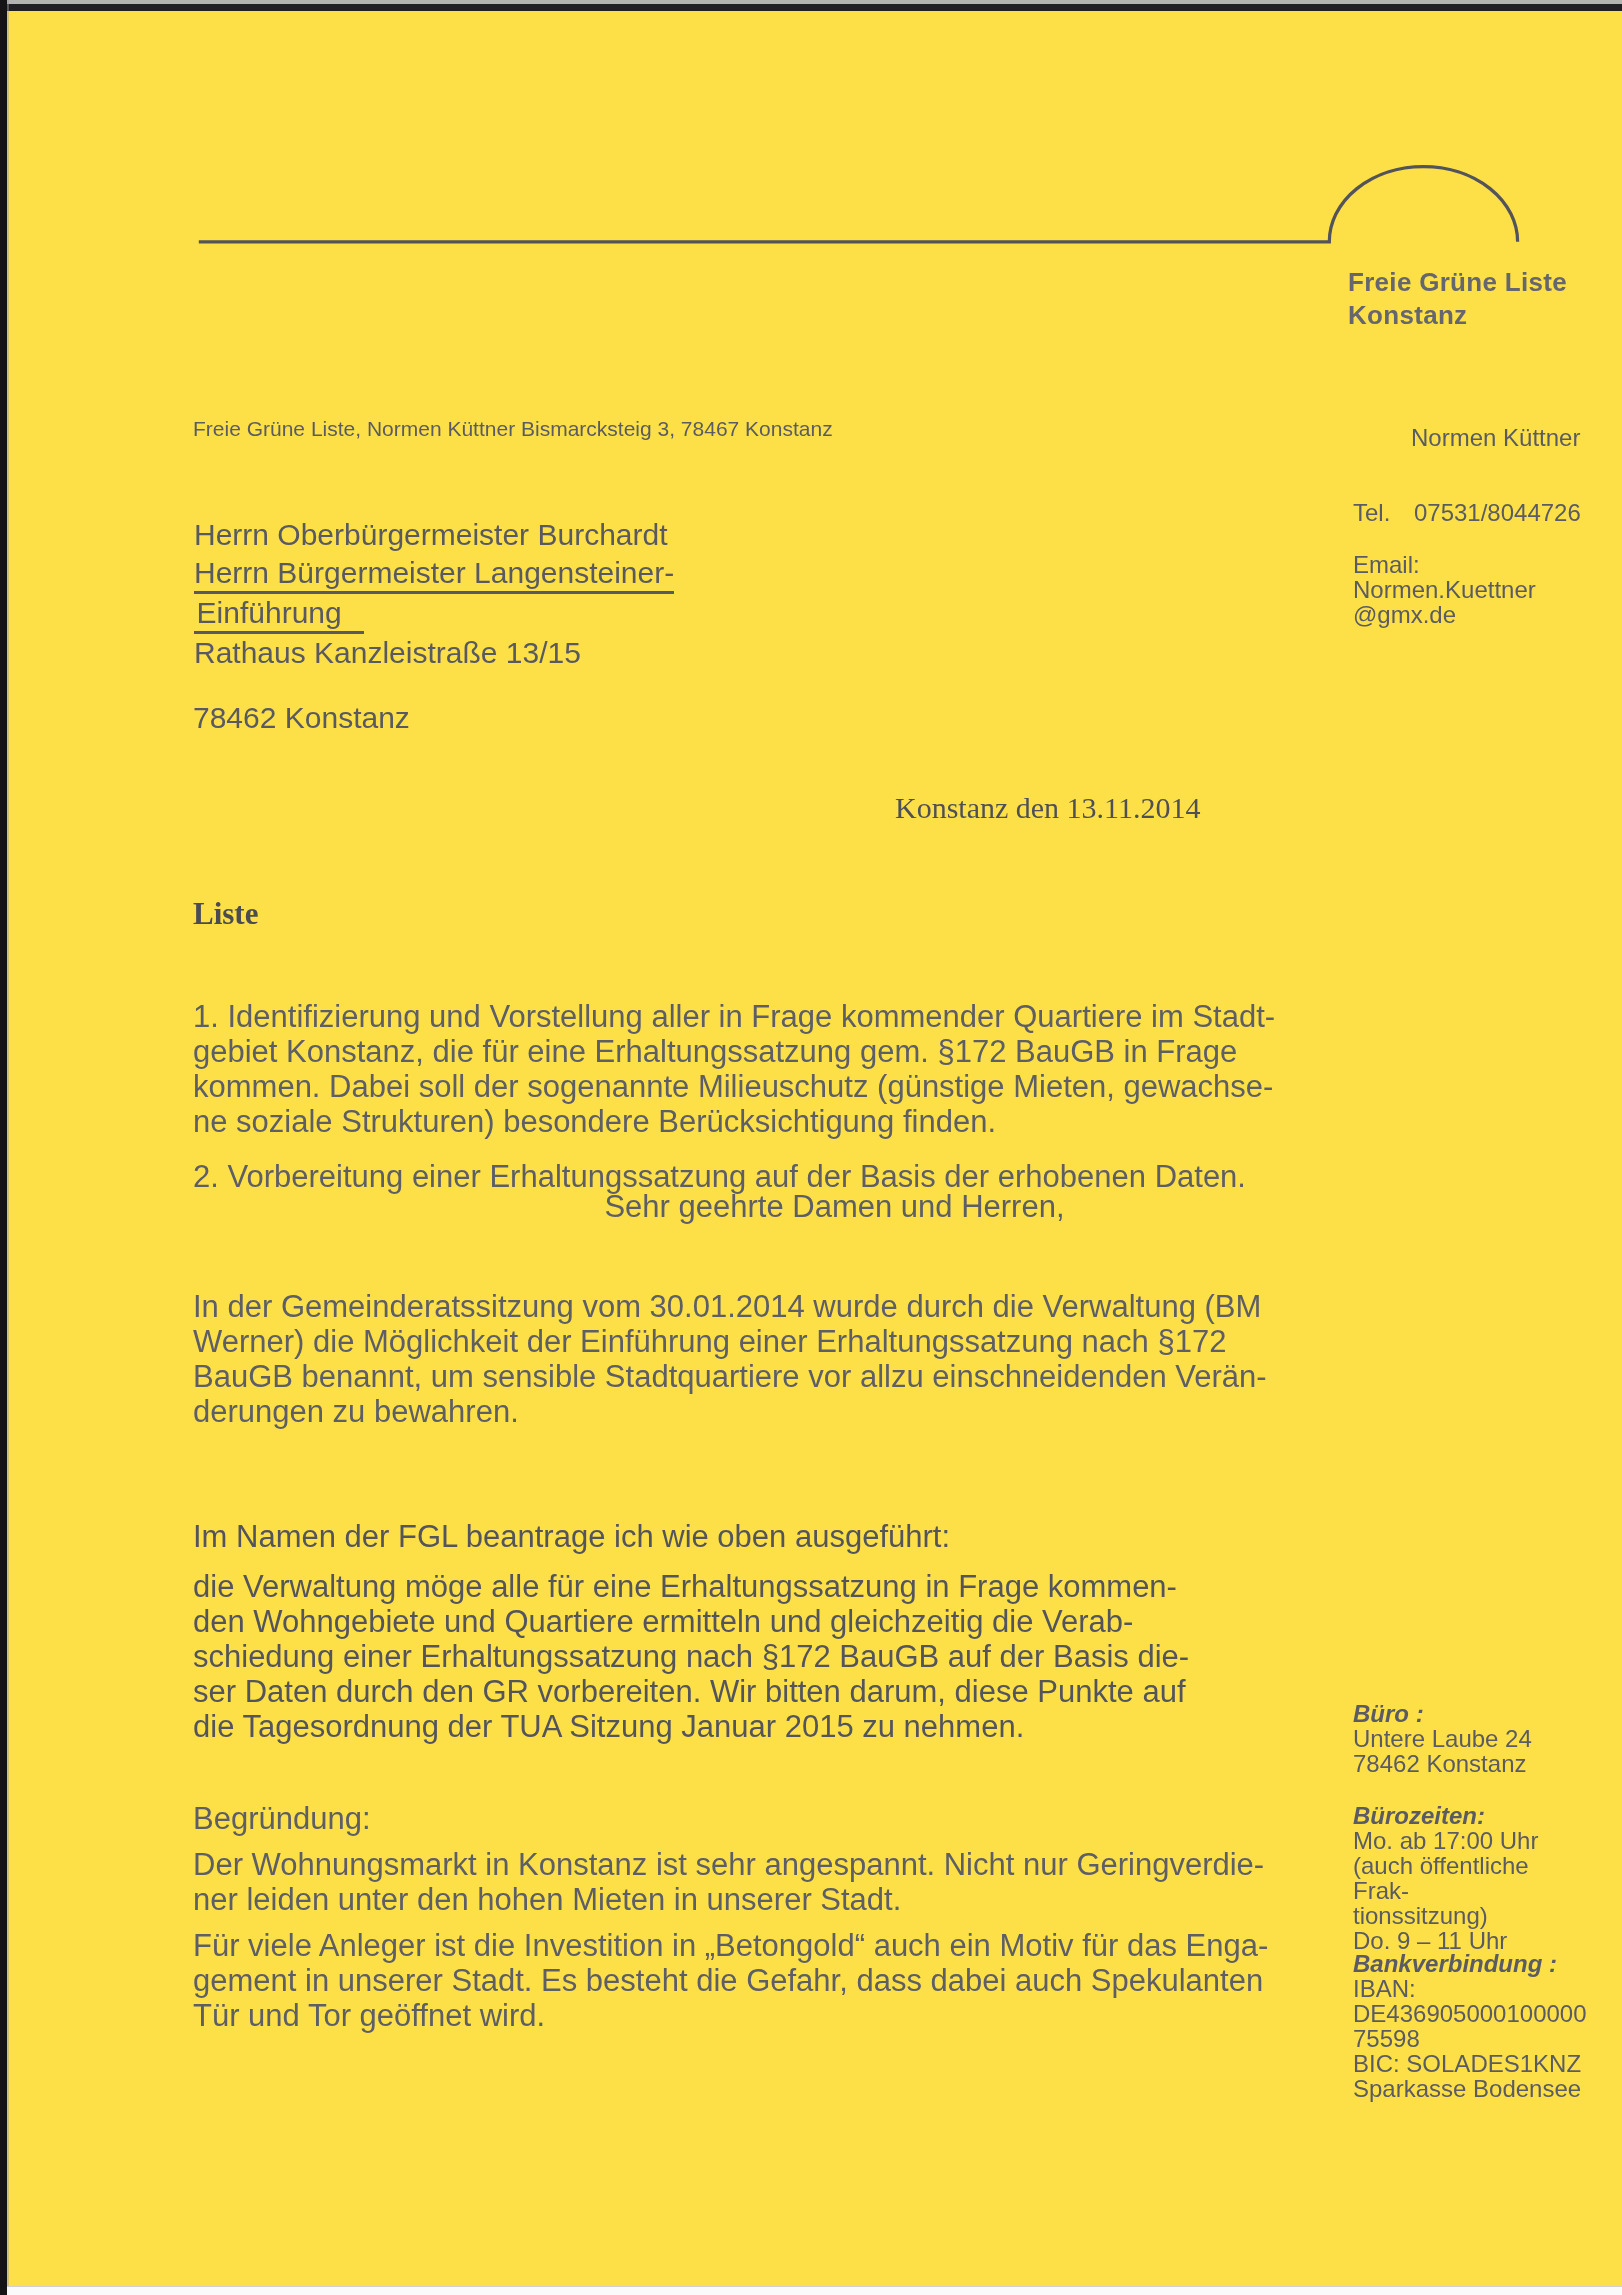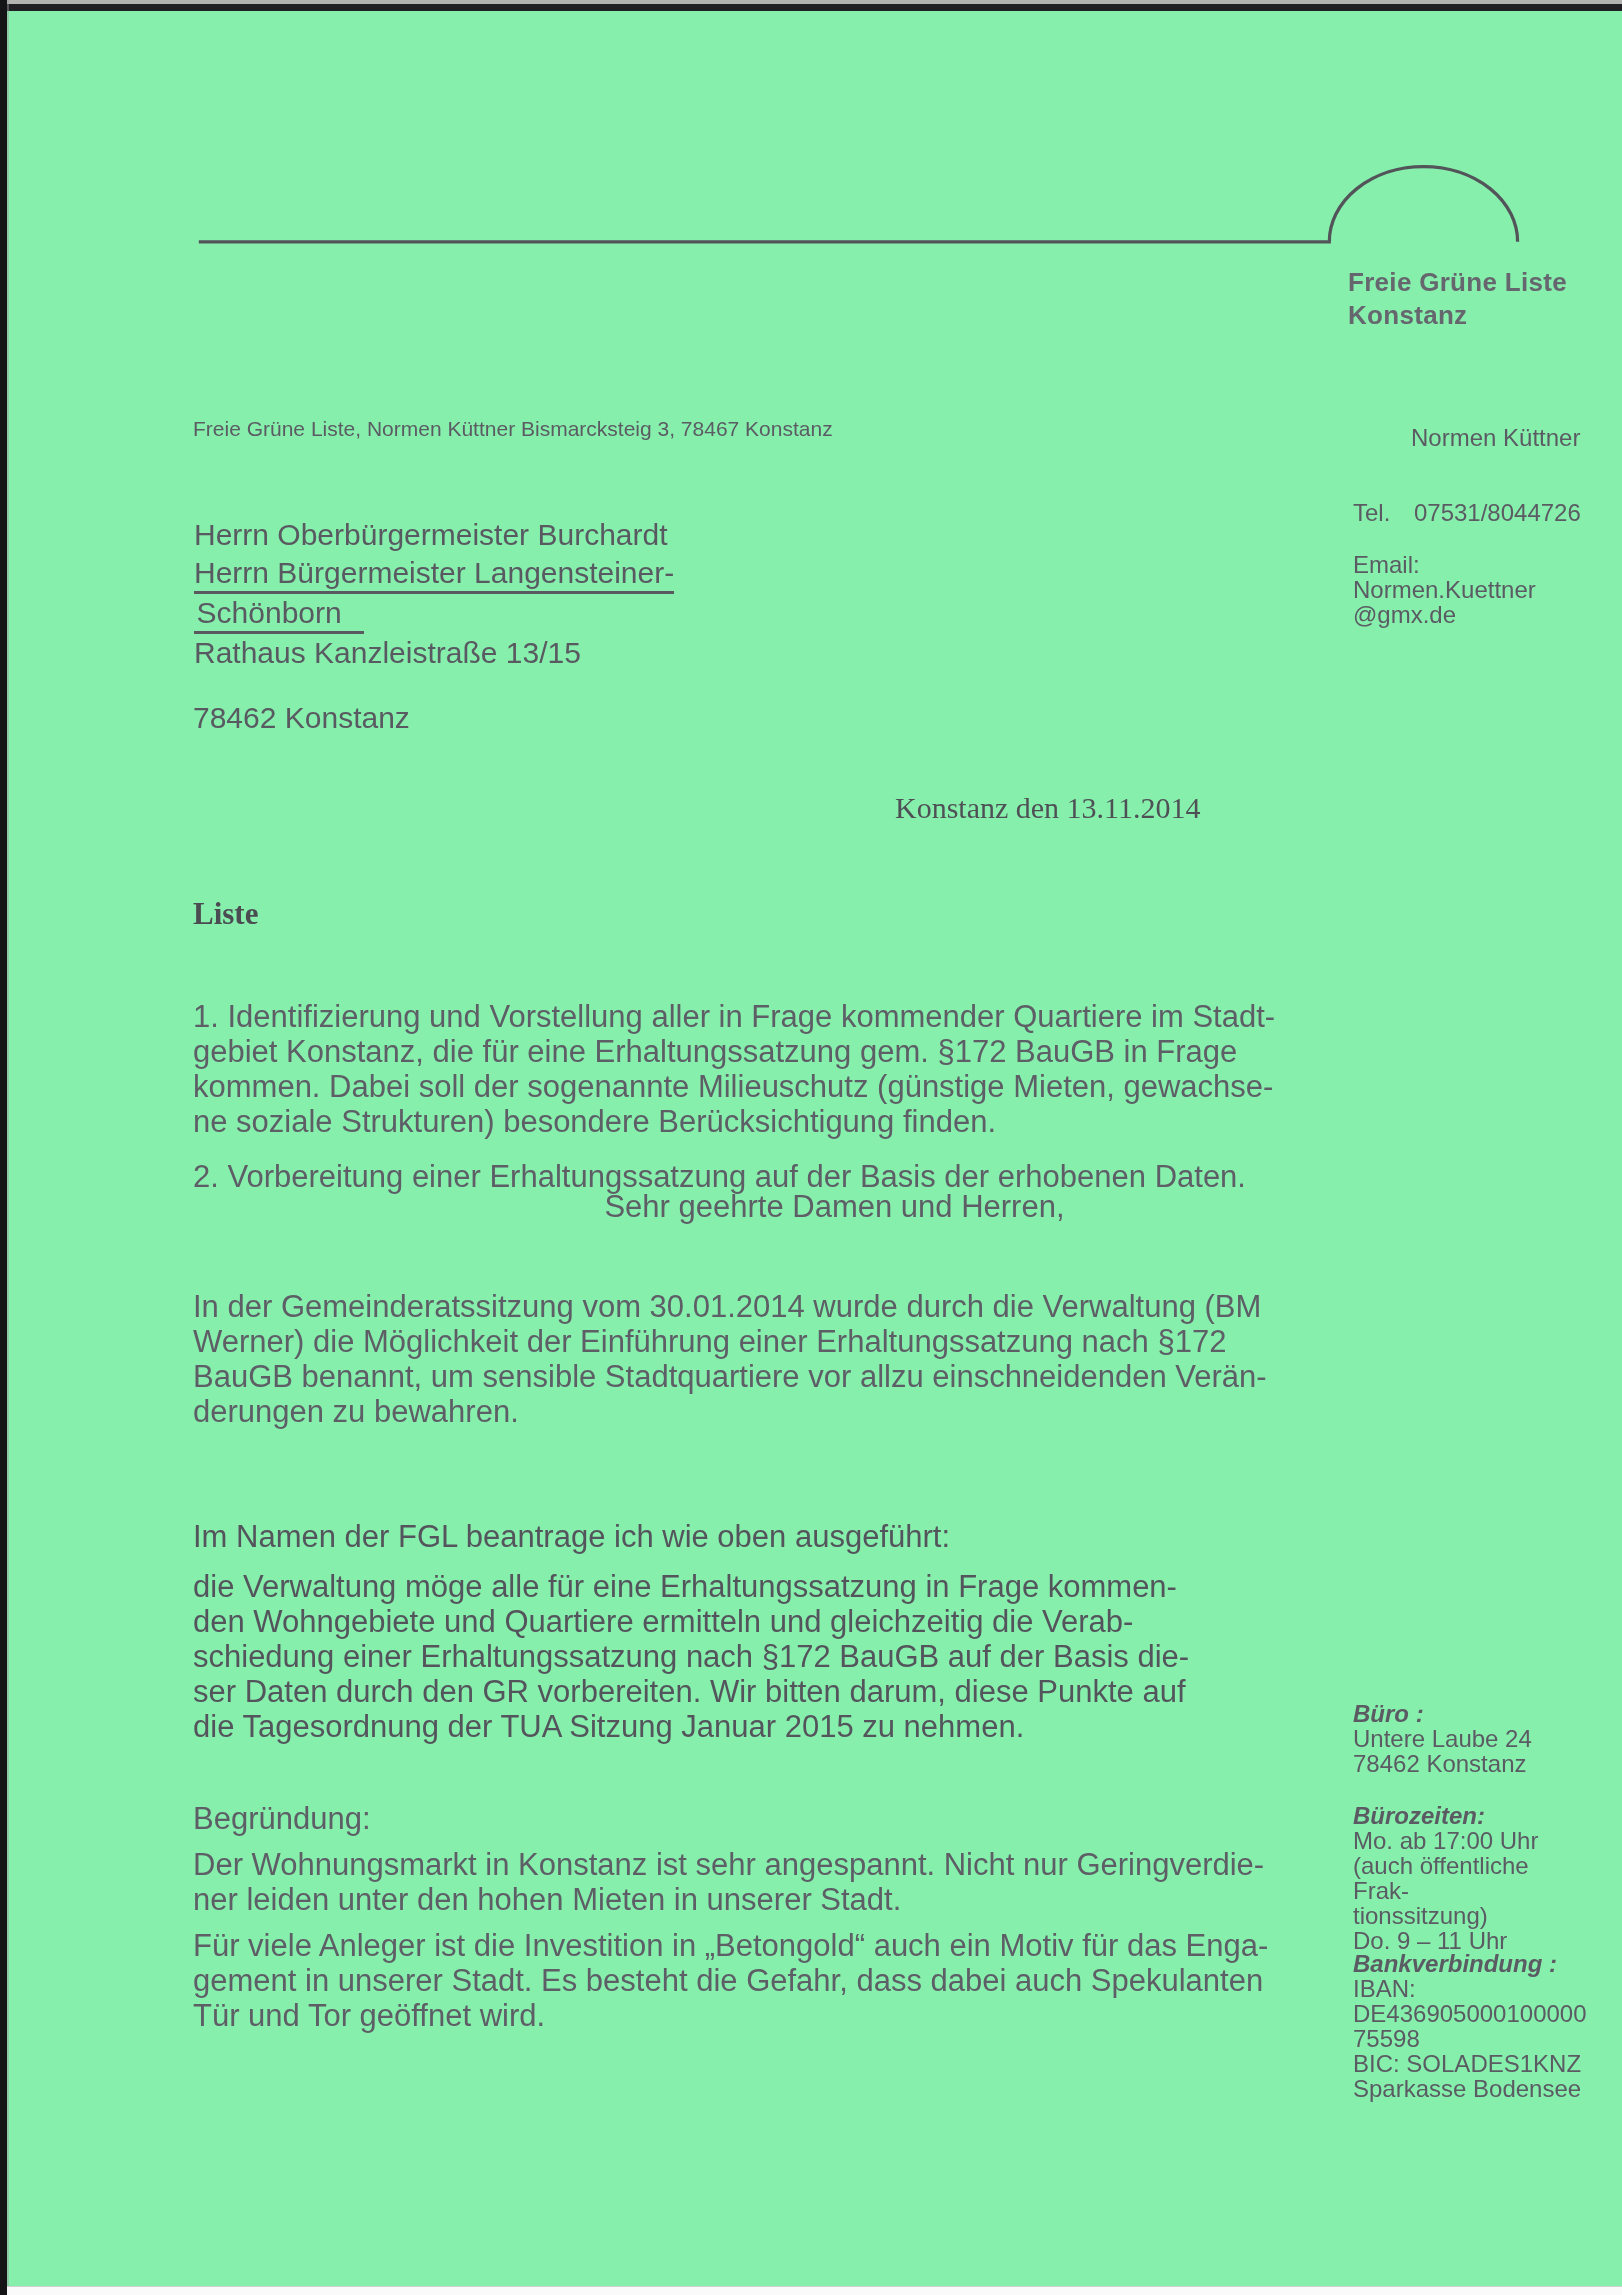--- a/index.html
+++ b/index.html
@@ -1,19 +1,19 @@
 <!DOCTYPE html>
 <html style="font-size:10.5px"><head>
 <meta charset="utf-8">
 <style>
   html,body{margin:0;padding:0;background:#d8d8dc;}
   .page{
     position:relative;
     width:1623px;height:2295px;
-    background:#86efac;
+    background:#fde047;
     overflow:hidden;
     font-family:"Liberation Sans", sans-serif;
     color:#5d5e66;
   }
   
   .edge-left{position:absolute;left:0;top:0;width:6.5px;height:100%;background:#141416;}
   .edge-left2{position:absolute;left:6.5px;top:0;width:2.6px;height:100%;background:#9a9aa0;opacity:.45;}
   .edge-top-gray{position:absolute;left:0;top:0;width:100%;height:3.9px;background:#b3b3b1;}
   .edge-top-dark{position:absolute;left:0;top:3.9px;width:100%;height:7.2px;background:#202024;}
   .edge-bottom{position:absolute;left:6.5px;bottom:0;width:100%;height:7.9px;background:#fafafa;border-top:0.7px solid #cfcfd4;}
@@ -86,21 +86,21 @@
   <div class="logo-text">
     <div>Freie Grüne Liste</div>
     <div>Konstanz</div>
   </div>
 
   <div class="abs sender">Freie Grüne Liste, Normen Küttner Bismarcksteig 3, 78467 Konstanz</div>
 
   <div class="abs addr">
     <div>Herrn Oberbürgermeister Burchardt</div>
     <div><span class="u">Herrn Bürgermeister Langensteiner-</span></div>
-    <div><span class="u ext">Schönborn</span></div>
+    <div><span class="u ext">Einführung</span></div>
     <div>Rathaus Kanzleistraße 13/15</div>
   </div>
   <div class="abs addr-city">78462 Konstanz</div>
 
   <div class="abs contact c-name">Normen Küttner</div>
   <div class="abs contact c-tel">
     <span>Tel.</span><span class="val">07531/8044726</span>
   </div>
   <div class="abs contact c-email ml">Email:
 Normen.Kuettner

